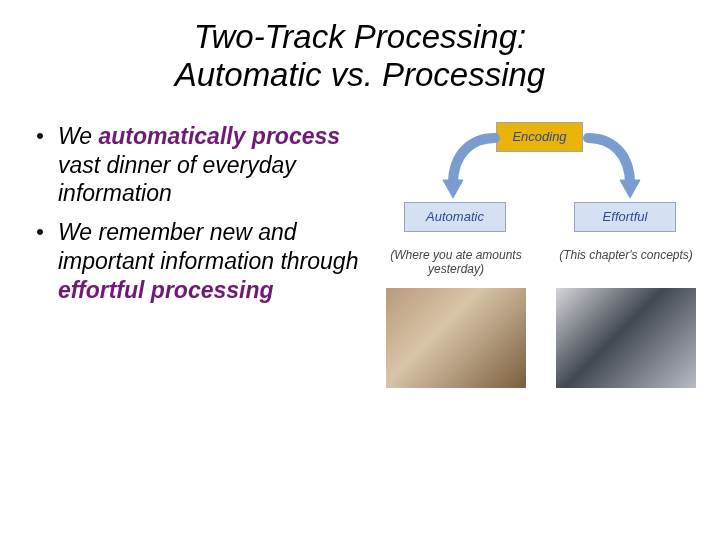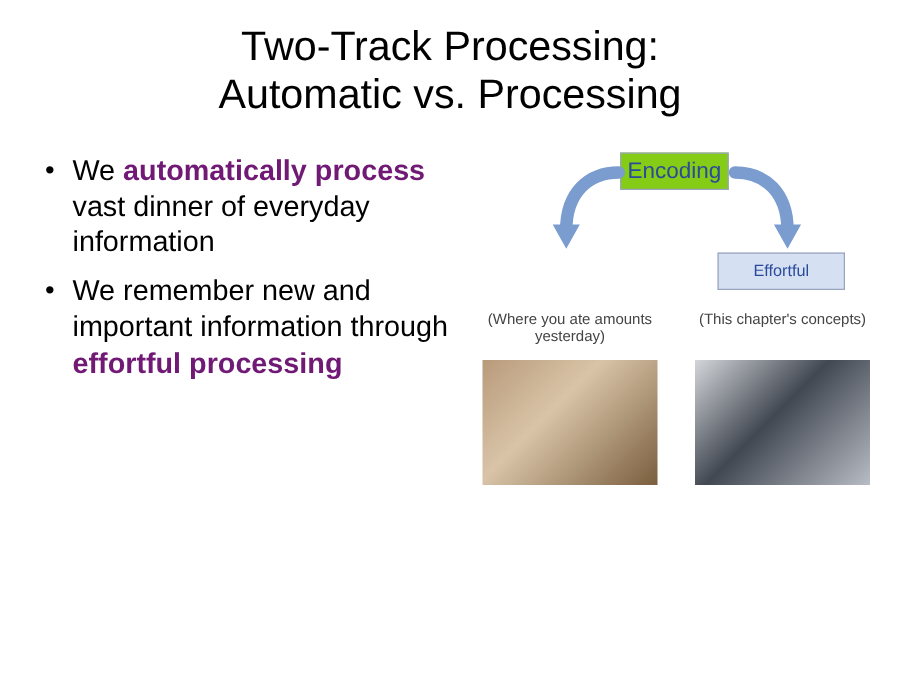--- a/index.html
+++ b/index.html
@@ -10,20 +10,21 @@
     font-family: Arial, Helvetica, sans-serif;
     background: #fff;
     color: #000;
     overflow: hidden;
   }
   .slide {
     width: 720px;
     height: 540px;
     box-sizing: border-box;
     padding: 18px 30px 20px 30px;
+    font-style: italic;
   }
   .title {
     text-align: center;
     font-size: 33px;
     line-height: 1.15;
     margin: 0 0 28px 0;
     font-weight: normal;
   }
   .content {
     display: flex;
@@ -59,26 +60,26 @@
   .diagram {
     flex: 1;
     position: relative;
   }
   .enc-box {
     position: absolute;
     left: 120px;
     top: 0;
     width: 85px;
     height: 28px;
-    background: #84cc16;
+    background: #eab308;
     border: 1px solid #9aa5c0;
     display: flex;
     align-items: center;
     justify-content: center;
-    font-size: 18px;
+    font-size: 13px;
     color: #2a4a9a;
   }
   .branch-box {
     position: absolute;
     top: 80px;
     width: 100px;
     height: 28px;
     background: #d5e0f2;
     border: 1px solid #9aa5c0;
     display: flex;
@@ -148,20 +149,21 @@
 
       <svg class="arrow" style="left:55px; top:4px;" width="70" height="78">
         <path d="M64 12 C 40 12, 22 28, 22 58" stroke-width="10" fill="none" stroke-linecap="round"></path>
         <polygon points="22,72 12,54 32,54"></polygon>
       </svg>
       <svg class="arrow" style="left:206px; top:4px;" width="70" height="78">
         <path d="M6 12 C 30 12, 48 28, 48 58" stroke-width="10" fill="none" stroke-linecap="round"></path>
         <polygon points="48,72 38,54 58,54"></polygon>
       </svg>
 
+      <div class="branch-box branch-left">Automatic</div>
       <div class="branch-box branch-right">Effortful</div>
 
       <div class="caption cap-left">(Where you ate amounts yesterday)</div>
       <div class="caption cap-right">(This chapter's concepts)</div>
 
       <div class="photo photo-left"></div>
       <div class="photo photo-right"></div>
     </div>
 
   </div>

